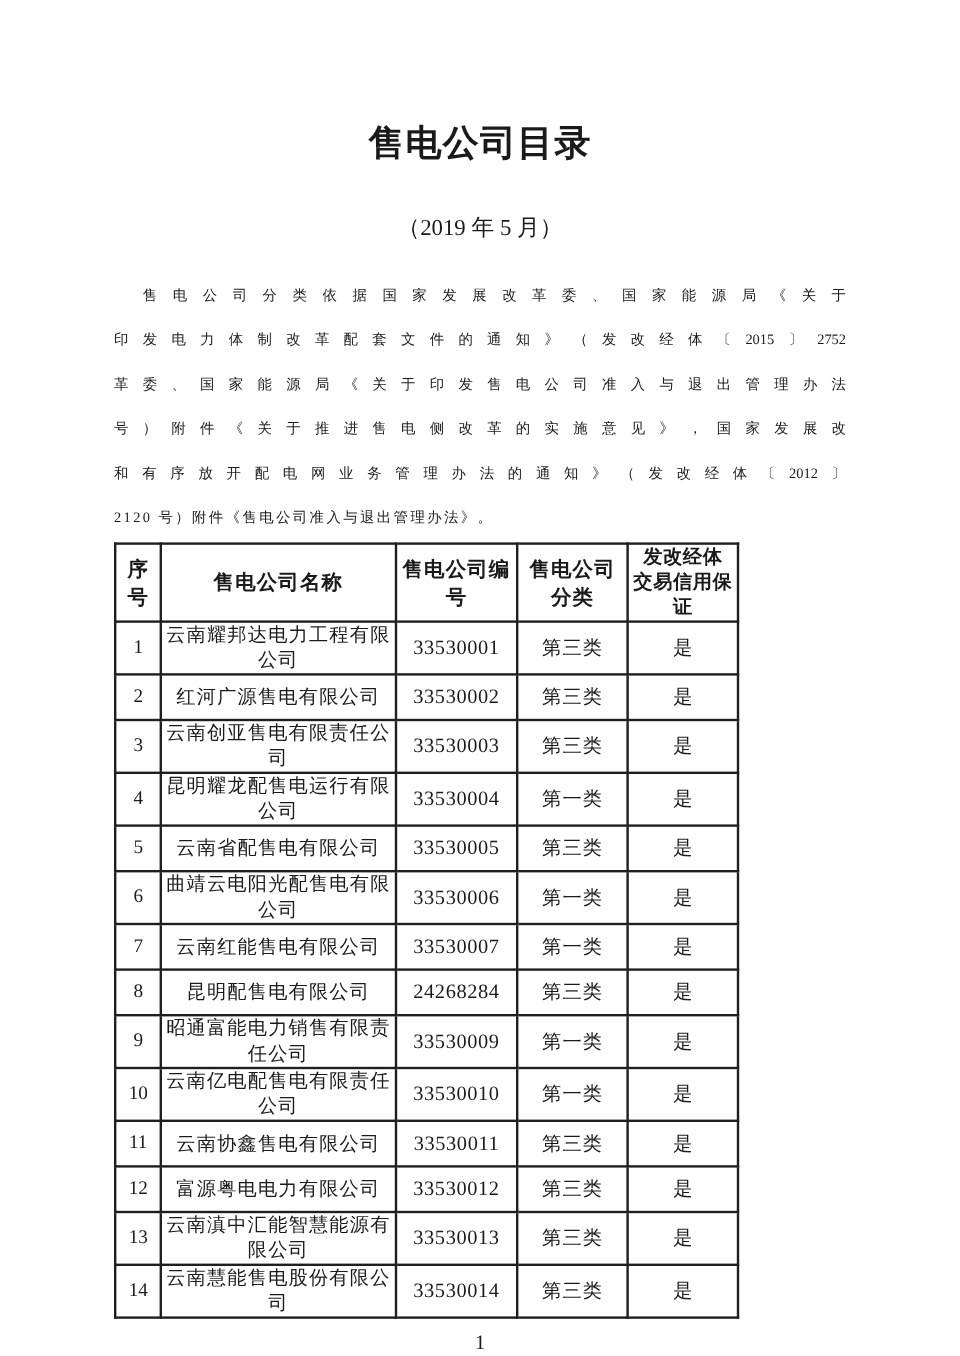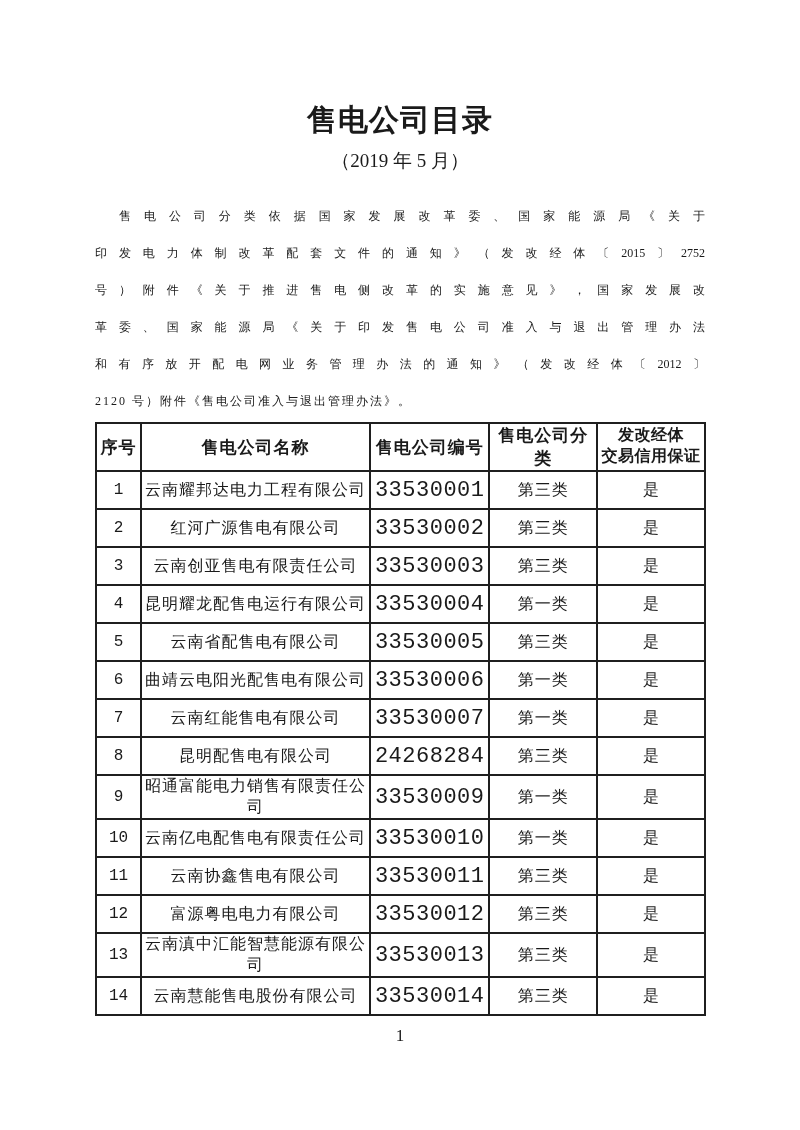--- a/index.html
+++ b/index.html
@@ -20,21 +20,21 @@
   }
   .doc-title {
     margin: 100px 0 0 0;
     font-size: 30px;
     font-weight: bold;
     line-height: 40px;
     text-align: center;
     letter-spacing: 1px;
   }
   .doc-subtitle {
-    margin-top: 8px;
+    margin-top: 38px;
     font-size: 19px;
     line-height: 26px;
     text-align: center;
   }
   .intro {
     margin-top: 24px;
     font-size: 12px;
     line-height: 37px;
   }
   .pline {
@@ -44,25 +44,24 @@
     white-space: nowrap;
   }
   .pline-first {
     text-indent: 2em;
   }
   .pline-last {
     text-align-last: left;
     letter-spacing: 2px;
   }
   table.company-table {
-    width: 611px;
+    width: 521px;
     margin-top: 2px;
     border-collapse: collapse;
     table-layout: fixed;
-    font-family: Liberation Mono, monospace;
   }
   .company-table th, .company-table td {
     border: 2px solid #1f1f1f;
     text-align: center;
     vertical-align: middle;
     padding: 0 2px;
     overflow: hidden;
   }
   .company-table thead tr { height: 48px; }
   .company-table tbody tr { height: 38px; }
@@ -71,43 +70,43 @@
     font-weight: bold;
     letter-spacing: 1px;
   }
   .th-credit div {
     font-size: 16px;
     line-height: 21px;
     letter-spacing: 0.5px;
   }
   td.c-no   { font-size: 16px; }
   td.c-name { font-size: 16px; letter-spacing: 1px; }
-  td.c-code { font-size: 22px; letter-spacing: 0.5px; }
+  td.c-code { font-size: 17px; letter-spacing: 0.5px; }
   td.c-cat  { font-size: 16px; letter-spacing: 1px; }
   td.c-credit { font-size: 16px; }
   .page-number {
     margin-top: 10px;
     text-align: center;
     font-size: 17px;
   }
 </style>
 </head>
 <body>
 
 <div class="page">
 
   <h1 class="doc-title">售电公司目录</h1>
 
   <div class="doc-subtitle">（2019 年 5 月）</div>
 
   <div class="intro">
     <div class="pline pline-first">售电公司分类依据国家发展改革委、国家能源局《关于</div>
     <div class="pline">印发电力体制改革配套文件的通知》（发改经体〔2015〕2752</div>
+    <div class="pline">革委、国家能源局《关于印发售电公司准入与退出管理办法</div>
     <div class="pline">号）附件《关于推进售电侧改革的实施意见》，国家发展改</div>
-    <div class="pline">革委、国家能源局《关于印发售电公司准入与退出管理办法</div>
     <div class="pline">和有序放开配电网业务管理办法的通知》（发改经体〔2012〕</div>
     <div class="pline pline-last">2120 号）附件《售电公司准入与退出管理办法》。</div>
   </div>
 
   <table class="company-table">
     <colgroup>
       <col style="width:7.4%">
       <col style="width:37.6%">
       <col style="width:19.6%">
       <col style="width:17.7%">

